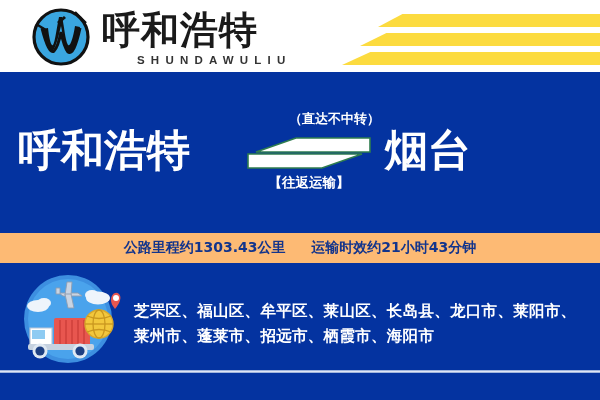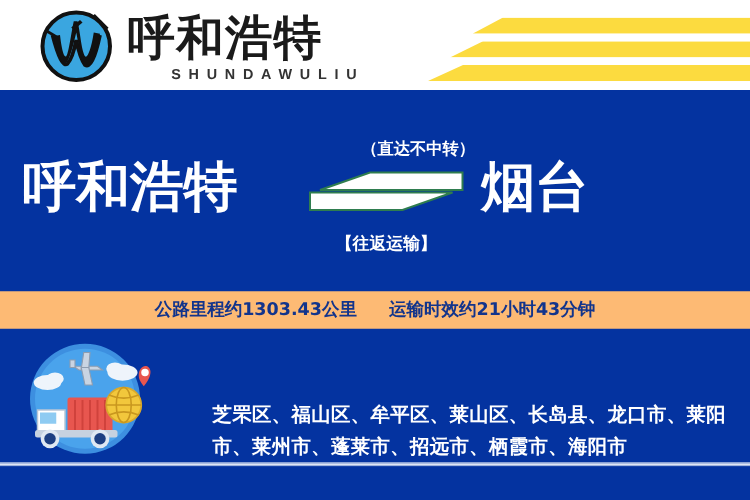--- a/index.html
+++ b/index.html
@@ -83,42 +83,42 @@
     font-family:"DejaVu Sans", sans-serif;
     font-size:13px; color:#ffffff; font-weight:bold;
     letter-spacing:0px; white-space:nowrap;text-align:right;
   }
   .arrows {
     position:relative; width:142px; height:42px; margin-top:4px;
   }
   .mid-bot {
     font-family:"DejaVu Sans", sans-serif;
     font-size:13.5px; color:#ffffff; font-weight:bold;
-    white-space:nowrap; margin-top:12px;
+    white-space:nowrap; margin-top:0;
   }
 
   
   .infobar {
     position:absolute; left:0; top:233px;
     width:600px; height:30px;
     background:#fdba74;
     display:flex; align-items:center; justify-content:center;
   }
   .infobar-inner {
     font-family:"DejaVu Sans", sans-serif;
     font-size:14px; font-weight:bold;
     color:#12348c; white-space:nowrap;
   }
   .info-gap { display:inline-block; width:16px; }
 
   
   .districts {
     position:absolute; left:0; top:263px;
     width:600px; height:107px;
-    display:flex; align-items:flex-end;gap:36px;
+    display:flex; align-items:center;
   }
   .illus {
     position:relative; flex:none;
     width:118px; height:100px; margin-left:12px; margin-top:6px;
   }
   .dist-text {
     margin-left:4px; margin-top:14px; width:450px;
     font-family:"DejaVu Sans", sans-serif;
     font-size:15.5px; font-weight:bold;
     color:#ffffff; line-height:25px;

